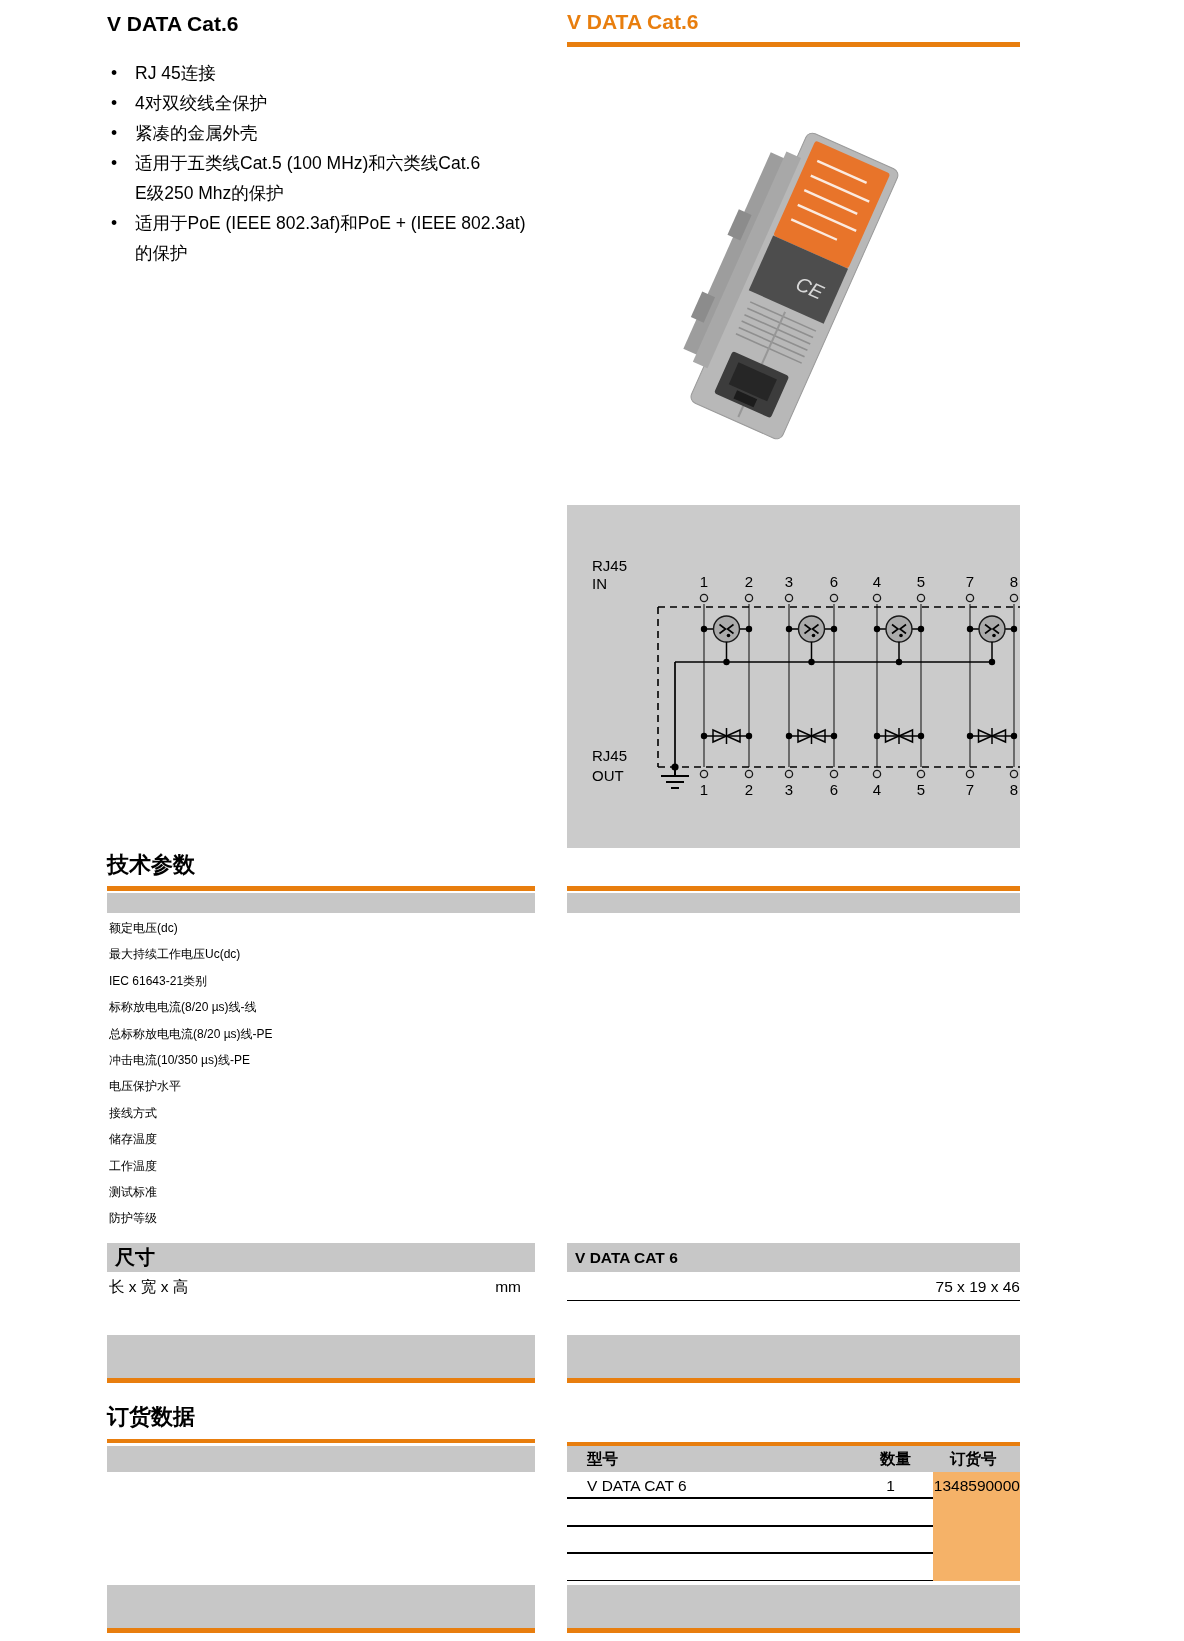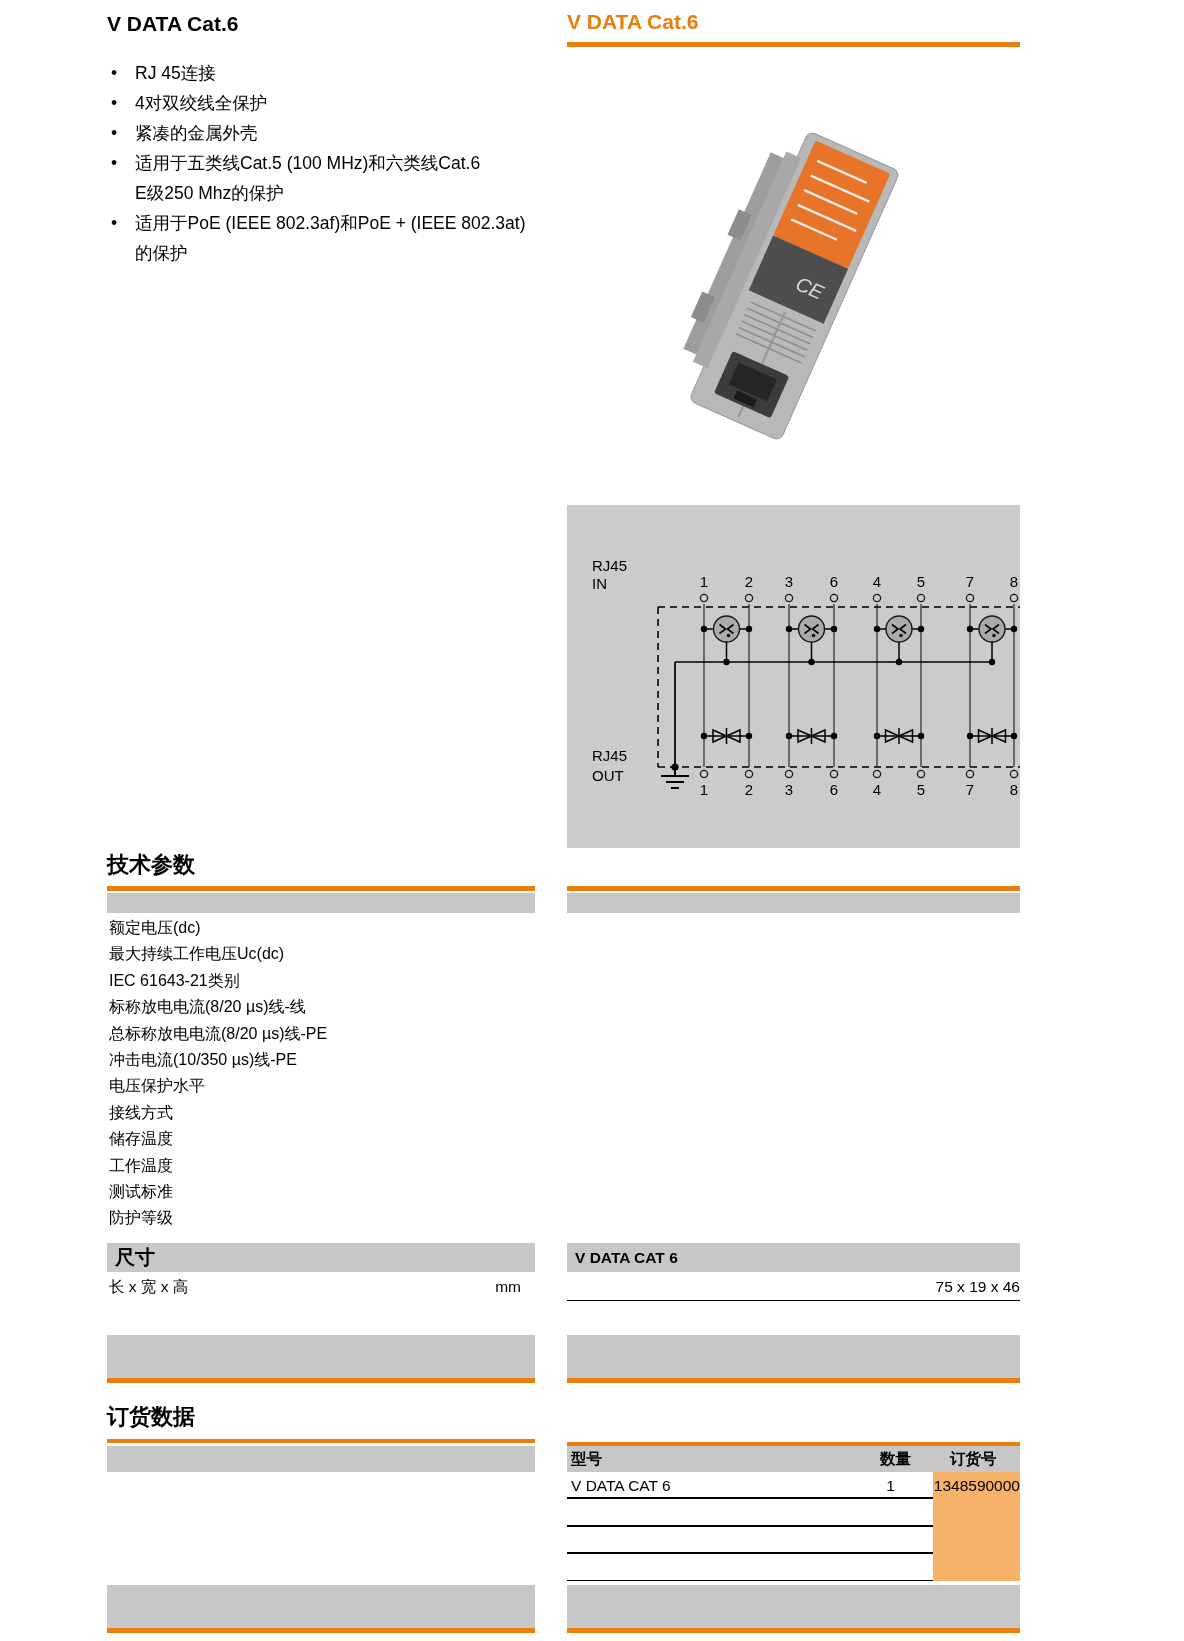--- a/index.html
+++ b/index.html
@@ -14,39 +14,39 @@
   .bar-orange{background:#e87e0e;}
   .bar-gray{background:#c7c7c7;}
 
   
   .features{list-style:none;margin:0;padding:0;width:435px;}
   .features li{display:flex;font-size:17.5px;line-height:30px;margin-bottom:0;}
   .features .dot{width:24px;flex:0 0 24px;text-align:left;padding-left:4px;}
   .features .txt{white-space:pre-line;}
 
   
-  .trow-l{height:26.4px;line-height:26.4px;font-size:16px;padding-left:2px;
+  .trow-l{height:26.4px;line-height:26.4px;font-size:12px;padding-left:2px;
           overflow:hidden;white-space:nowrap;}
   .trow-r{height:24.9px;line-height:24.9px;font-size:15px;padding-left:8px;
           border-bottom:1.5px solid #000;overflow:hidden;white-space:nowrap;}
 
   .dim-bar{height:29px;line-height:29px;background:#c7c7c7;font-weight:bold;
            padding-left:8px;box-sizing:border-box;}
   .dim-bar.l{font-size:20px;}
   .dim-bar.r{font-size:15.5px;}
   .dim-row{height:26.5px;line-height:26.5px;font-size:15.5px;}
   .dim-row.r{border-bottom:1.5px solid #000;padding-left:8px;box-sizing:border-box;}
   .dim-row.l{display:flex;justify-content:space-between;padding:0 14px 0 2px;}
 
   .gray-block{background:#c7c7c7;border-bottom:5px solid #e87e0e;}
 
   
   .ord-head{height:26px;background:#c7c7c7;display:flex;font-size:15.5px;
             font-weight:bold;line-height:26px;}
-  .ord-c1{width:272px;padding-left:4px;box-sizing:border-box;}
+  .ord-c1{width:272px;padding-left:20px;box-sizing:border-box;}
   .ord-c2{width:86px;text-align:right;padding-right:14px;box-sizing:border-box;}
   .ord-c3{flex:1;padding-left:25px;box-sizing:border-box;}
   .ord-rows{position:relative;}
   .ord-orange{position:absolute;left:366px;top:0;width:87px;height:100%;background:#f5b268;}
   .orow{position:relative;height:27.25px;display:flex;font-size:15.5px;line-height:27px;}
   .orow .rule{position:absolute;bottom:0;left:0;width:366px;height:1.5px;background:#000;}
   .orow.first .rule{height:2px;}
   .orow .ord-c1,.orow .ord-c2,.orow .ord-c3{position:relative;z-index:1;}
   .orow .ord-c3{font-weight:normal;}
 

